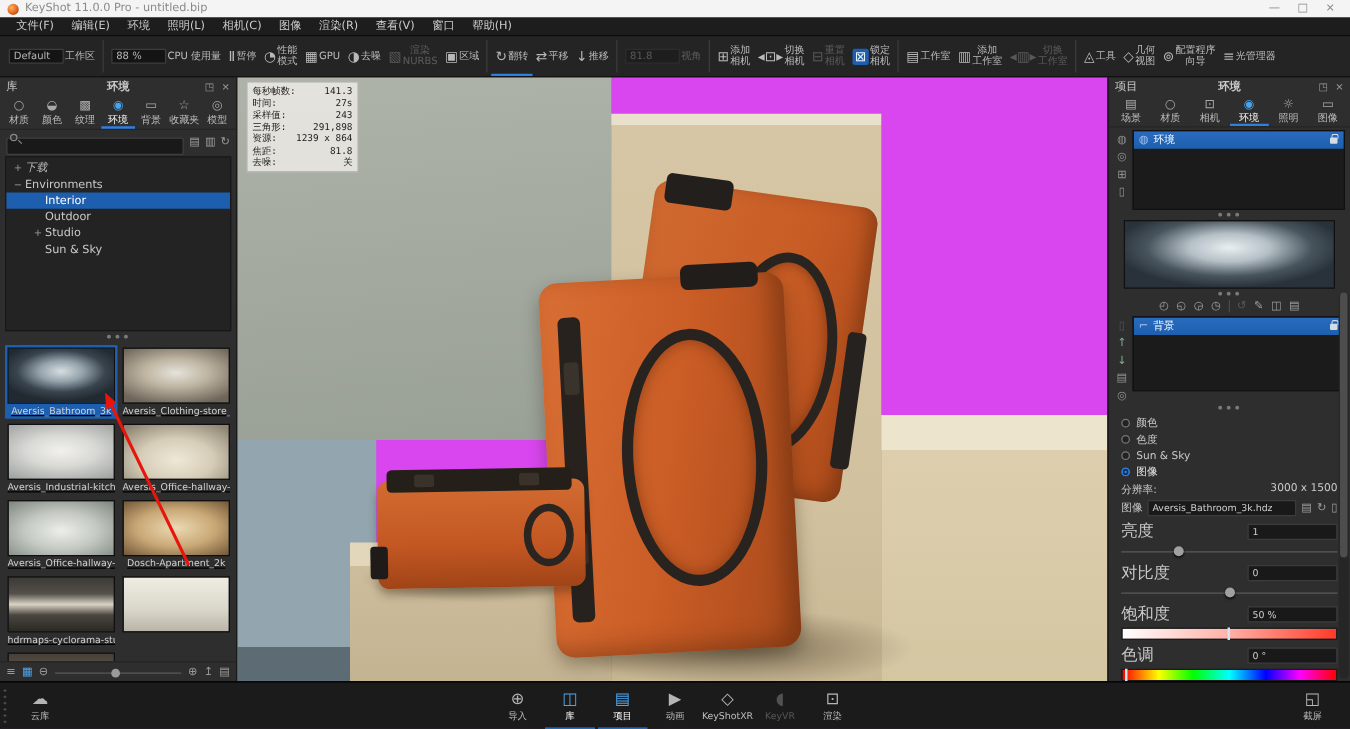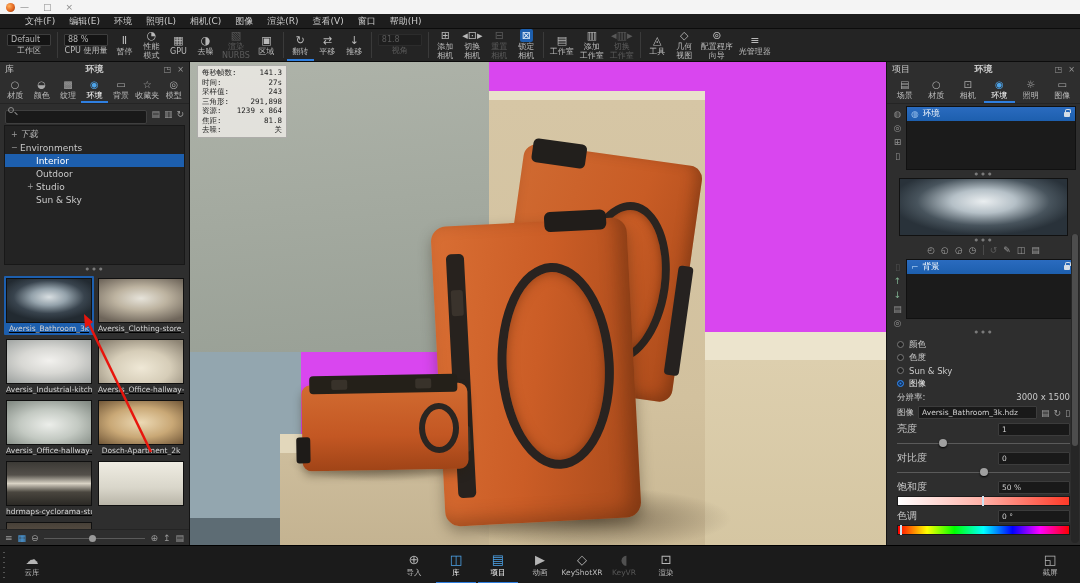--- a/index.html
+++ b/index.html
@@ -8,27 +8,27 @@
   .app { width:1080px; height:583px; display:flex; flex-direction:column; position:relative; }
 
   
   .titlebar { height:14px; background:#f4f4f4; display:flex; align-items:center; padding:0 6px; gap:5px; }
   .ks-logo { width:9px; height:9px; border-radius:50%; background:radial-gradient(circle at 35% 35%, #ffb25e, #e2641e 55%, #7e3006); }
   .title-text { font-size:9px; color:#8a8a8a; flex:1; }
   .win-controls { display:flex; gap:14px; padding-right:6px; }
   .win-btn { font-size:9px; color:#8a8a8a; line-height:10px; }
 
   
-  .menubar { height:14px; background:#1d1d1d; display:flex; align-items:center; padding-left:18px; }
+  .menubar { height:14px; background:#1d1d1d; display:flex; align-items:center; padding-left:6px; }
   .menu-item { font-size:9px; color:#cccccc; padding:0 7px; line-height:14px; }
 
   
   .toolbar { height:34px; background:#242424; border-top:1px solid #0c0c0c; border-bottom:1px solid #0c0c0c;
     display:flex; align-items:center; padding:0 4px; }
-  .tb-item { display:flex; flex-direction:column; align-items:center; justify-content:center;
+  .tb-item { display:flex; flex-direction:row; align-items:center; justify-content:center;
     min-width:27px; padding:1px 3px; height:32px; gap:1px; }
   .tb-item.sep { min-width:1px; width:1px; padding:0; height:26px; background:#3a3a3a; margin:0 3px; }
   .tb-box { background:#141414; border:1px solid #3d3d3d; color:#b5b5b5; font-size:8px;
     height:12px; line-height:10px; min-width:44px; text-align:left; padding:0 3px; border-radius:1px; }
   .tb-glyph { font-size:11px; line-height:13px; height:13px; color:#b9b9b9; }
   .tb-label { font-size:8px; color:#bdbdbd; text-align:center; white-space:pre-line; line-height:1.1; }
   .tb-item.disabled { opacity:.35; }
   .tb-item.active { box-shadow:inset 0 -2px 0 #2f7fe0; }
   .tb-item.active-icon .tb-glyph { background:#1d5fae; color:#e4effb; border-radius:2px; padding:0 2px; }
 
@@ -165,21 +165,21 @@
   .radio-row.selected .radio-label { color:#e8e8e8; }
   .res-row { display:flex; justify-content:space-between; padding:2px 10px 0 10px; font-size:8.5px; color:#c9c9c9; }
   .img-row { display:flex; align-items:center; gap:4px; padding:2px 10px 0 10px; }
   .img-label { font-size:8.5px; color:#c9c9c9; }
   .value-box { background:#191919; border:1px solid #3c3c3c; color:#cfcfcf; font-size:7.5px; height:13px;
     line-height:11px; padding:0 3px; border-radius:1px; overflow:hidden; white-space:nowrap; }
   .img-box { flex:1; }
   .img-icons { display:flex; gap:4px; color:#9b9b9b; font-size:9px; }
   .ctl { padding:3px 10px 0 10px; }
   .ctl-head { display:flex; justify-content:space-between; align-items:center; }
-  .ctl-label { font-size:10px; color:#c9c9c9; }
+  .ctl-label { font-size:13px; color:#c9c9c9; }
   .ctl-box { width:72px; }
   .slider-track { position:relative; height:10px; margin-top:2px; }
   .slider-track::before { content:""; position:absolute; left:0; right:0; top:5px; height:1px; background:#5a5a5a; }
   .slider-thumb { position:absolute; top:1px; width:8px; height:8px; border-radius:50%; background:#a0a0a0; box-shadow:0 1px 2px #000; }
   .grad-bar { position:relative; height:10px; margin-top:2px; border:1px solid #1a1a1a; }
   .grad-sat { background:linear-gradient(90deg,#ffffff 0%, #ffb0a6 50%, #ff3a28 100%); }
   .grad-hue { background:linear-gradient(90deg,#ff0000 0%, #ffff00 17%, #00ff00 33%, #00ffff 50%, #0000ff 67%, #ff00ff 83%, #ff0000 100%); }
   .grad-marker { position:absolute; top:-1px; width:2px; height:10px; background:#cfe3f2; }
   .tint-row { display:flex; justify-content:space-between; align-items:center; padding:4px 18px 0 10px; }
   .tint-swatch { width:48px; height:12px; background:#ffffff; border-radius:6px; }
@@ -203,20 +203,21 @@
 
   .annotation-svg { position:absolute; left:0; top:0; width:1080px; height:583px; pointer-events:none; z-index:60; }
 </style>
 </head>
 <body>
 
 <div class="app">
 
   <div class="titlebar">
     <div class="ks-logo"></div>
+    <div class="title-text">KeyShot 11.0.0 Pro  -  untitled.bip</div>
     <div class="win-controls">
 
     <span class="win-btn">—</span>
         <span class="win-btn">□</span>
         <span class="win-btn">×</span>
       </div>
   </div>
 
   <div class="menubar">
 

